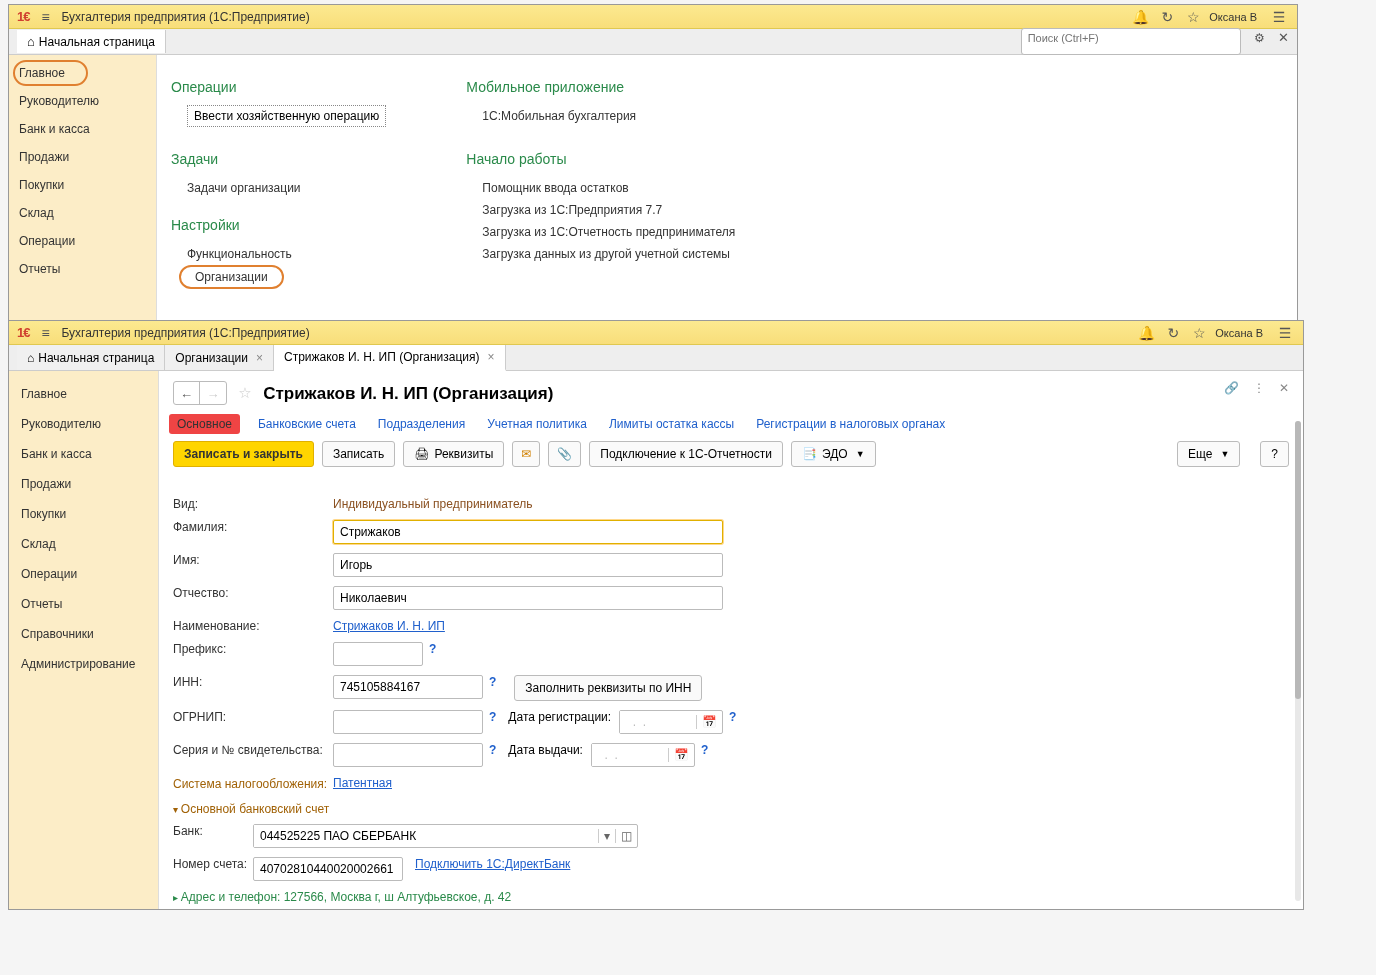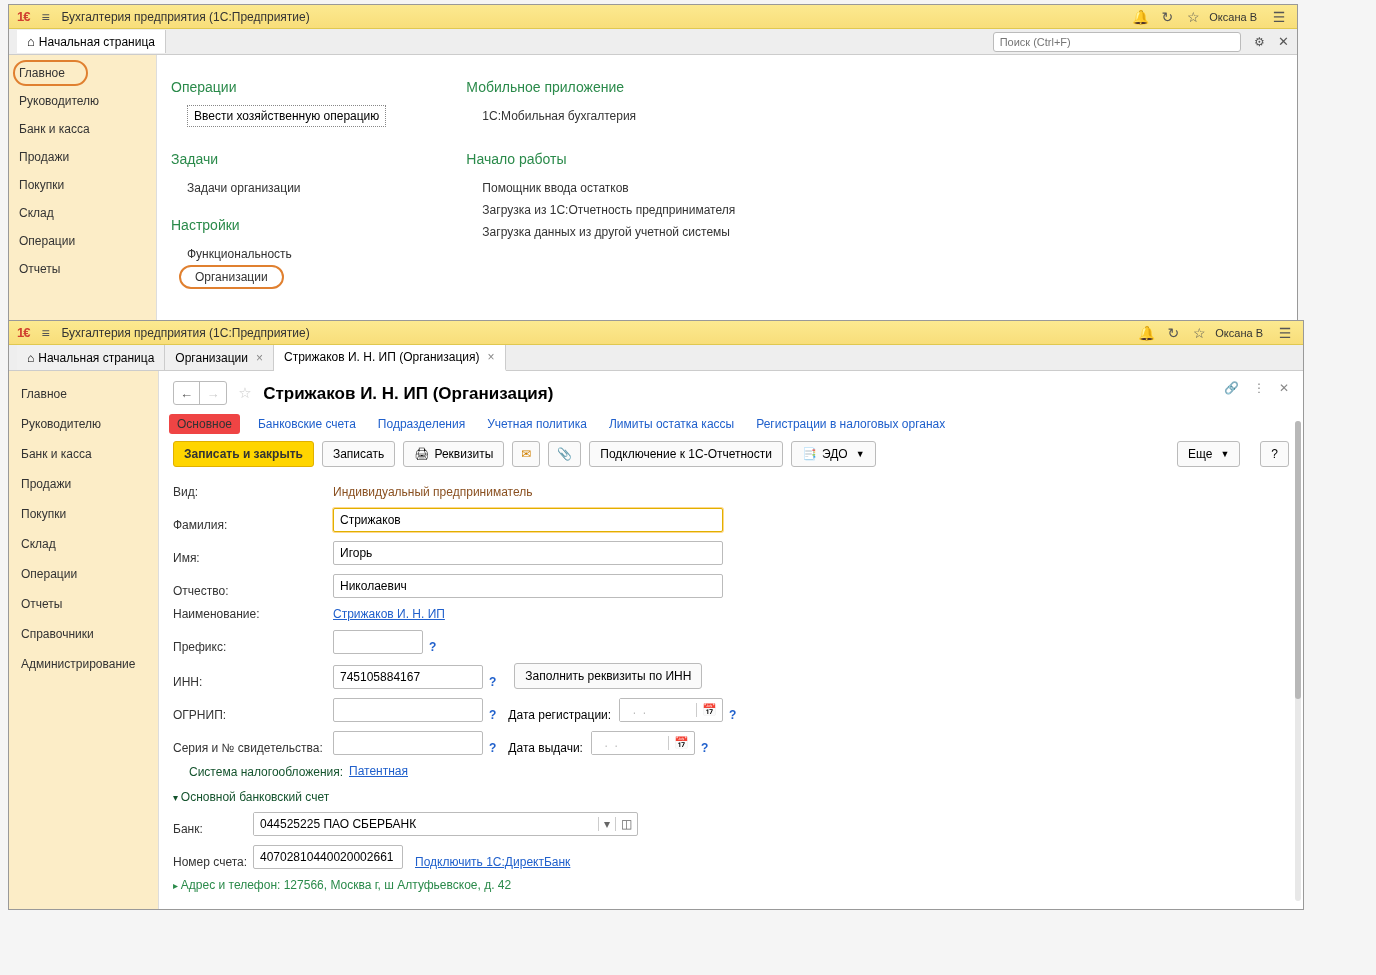--- a/index.html
+++ b/index.html
@@ -13,21 +13,21 @@
 .menu-icon { width: 16px; text-align: center; color: #555; margin-right: 8px; cursor: pointer; font-size: 14px; }
 .title-text { color: #333; font-size: 12px; }
 .title-spacer { flex: 1; }
 .title-icon { width: 20px; height: 20px; display: inline-flex; align-items: center; justify-content: center; color: #555; margin-left: 6px; cursor: pointer; font-size: 14px; }
 .title-user { color: #333; font-size: 11px; margin: 0 6px; }
 
 .tabs-bar { background: #eee; border-bottom: 1px solid #ccc; height: 26px; display: flex; align-items: center; padding: 0 8px; }
 .home-tab { display: flex; align-items: center; padding: 4px 10px; border-right: 1px solid #ccc; cursor: pointer; background:#fff; }
 .home-icon { margin-right: 4px; font-size: 13px; }
 .tab-search { margin-left: auto; }
-.search-input { border: 1px solid #bbb; padding: 3px 22px 3px 6px; width: 248px; font-size: 11px; color: #888; border-radius: 3px; }
+.search-input { border: 1px solid #bbb; padding: 3px 22px 10px 6px; width: 220px; font-size: 11px; color: #888; border-radius: 3px; }
 .gear-icon { margin-left: 10px; color:#555; cursor:pointer; }
 .close-x { margin-left: 10px; color:#555; cursor:pointer; font-size:13px; }
 
 .content-row { display: flex; height: calc(100% - 50px); }
 .sidebar { width: 148px; background: #fcedc7; border-right: 1px solid #ddd; padding-top: 4px; }
 .sidebar-item { padding: 7px 10px; color: #333; font-size: 12px; cursor: pointer; }
 .sidebar-item.circled { position: relative; }
 .sidebar-item.circled::after { content:""; position:absolute; left:4px; top:1px; right:68px; bottom:1px; border:2px solid #e08030; border-radius:14px; }
 
 .main-panel { flex: 1; padding: 16px 14px; background: #fff; overflow: hidden; }
@@ -54,49 +54,49 @@
 .nav-btn { width:26px; height:22px; display:flex; align-items:center; justify-content:center; cursor:pointer; font-size:13px; color:#555; }
 .nav-btn:first-child { border-right:1px solid #bbb; }
 .star { color:#ccc; font-size:15px; margin: 0 4px; cursor:pointer; }
 .page-title { font-size: 17px; font-weight: bold; display: inline; vertical-align: middle; margin-left: 4px;}
 .page-top-right { position:absolute; right:14px; top:10px; display:flex; gap:14px; color:#888; }
 
 .sub-tabs { margin: 12px 0 10px; display:flex; gap: 22px; font-size:12px;}
 .sub-tab { color:#2060cc; cursor:pointer; }
 .sub-tab.active { color:#333; background:#ef4444; padding:3px 8px; border-radius:3px; margin:-3px -4px; }
 
-.toolbar { display:flex; gap:8px; align-items:center; margin-bottom:18px;}
+.toolbar { display:flex; gap:8px; align-items:center; margin-bottom:30px;}
 .btn { border:1px solid #bbb; background:#fafafa; padding:5px 10px; font-size:12px; border-radius:3px; cursor:pointer; display:flex; align-items:center; gap:5px;}
 .btn.primary { background:#ffd500; border-color:#e0b000; font-weight:bold; color:#333;}
 .btn-icon-only { padding:5px 8px; }
 .btn .caret { font-size:9px; margin-left:3px; }
 .toolbar-right { margin-left:auto; display:flex; gap:20px; }
 
-.form-row { display:flex; align-items:flex-end; margin-bottom:9px; font-size:12px; }
+.form-row { display:flex; align-items:flex-start; margin-bottom:9px; font-size:12px; }
 .form-label { width:160px; color:#333; }
-.form-label.link { color:#14532d; cursor:pointer;margin-left:16px; }
+.form-label.link { color:#a16207; cursor:pointer; }
 .form-value-brown { color:#8a5020; }
 .form-value-link { color:#2060cc; text-decoration:underline; cursor:pointer; }
 .form-input { border:1px solid #bbb; padding:4px 6px; font-size:12px; border-radius:2px;}
 .w394 { width: 390px; }
 .w150 { width: 150px; }
 .w90 { width: 90px; }
 .w344 { width: 344px; }
 .highlighted { border:1px solid #e0b000; box-shadow: 0 0 0 1px #ffd88a; }
 .help-q { color:#2060cc; font-weight:bold; margin-left: 6px; cursor:pointer; }
 .inline-label { margin-left:12px; margin-right:8px; }
 .date-box { display:inline-flex; border:1px solid #bbb; border-radius:2px; align-items:center;}
 .date-box input { border:none; width:76px; padding:4px 6px; font-size:12px; color:#bbb;}
 .date-box .cal { padding:0 5px; color:#666; border-left:1px solid #ccc; cursor:pointer;}
 .select-box { display:inline-flex; border:1px solid #bbb; border-radius:2px; align-items:center; }
 .select-box input { border:none; padding:4px 6px; font-size:12px; }
 .select-box .dd { padding:0 5px; border-left:1px solid #ccc; cursor:pointer; color:#666;}
 .select-box .pop { padding:0 5px; border-left:1px solid #ccc; cursor:pointer; color:#666;}
 
-.expander { color:#14532d; font-size:12px; cursor:pointer; margin:6px 0 8px; }
+.expander { color:#a16207; font-size:12px; cursor:pointer; margin:6px 0 8px; }
 .expander::before { content:"▾ "; font-size:10px;}
 .addr-line { color:#2a8a4a; font-size:12px; margin-top:6px;}
 .addr-line::before { content:"▸ "; font-size:10px; color:#2a8a4a;}
 
 .scroll-stub { position:absolute; right:2px; top:50px; bottom:8px; width:6px; background:#e8e8e8; border-radius:3px;}
 .scroll-thumb { position:absolute; left:0; right:0; top:0; height:58%; background:#b8b8b8; border-radius:3px;}
 </style>
 </head>
 <body>
 
@@ -143,20 +143,21 @@
           <span class="section-link">Задачи организации</span>
           <div class="section-title" style="margin-top:18px;">Настройки</div>
           <span class="section-link">Функциональность</span>
           <span class="section-link circled-link">Организации</span>
         </div>
         <div class="col">
           <div class="section-title">Мобильное приложение</div>
           <span class="section-link">1С:Мобильная бухгалтерия</span>
           <div class="section-title" style="margin-top:24px;">Начало работы</div>
           <span class="section-link">Помощник ввода остатков</span>
+          <span class="section-link">Загрузка из 1С:Предприятия 7.7</span>
           <span class="section-link">Загрузка из 1С:Отчетность предпринимателя</span>
           <span class="section-link">Загрузка данных из другой учетной системы</span>
         </div>
       </div>
     </div>
   </div>
 </div>
 
 <div class="window win2">
   <div class="title-bar">

